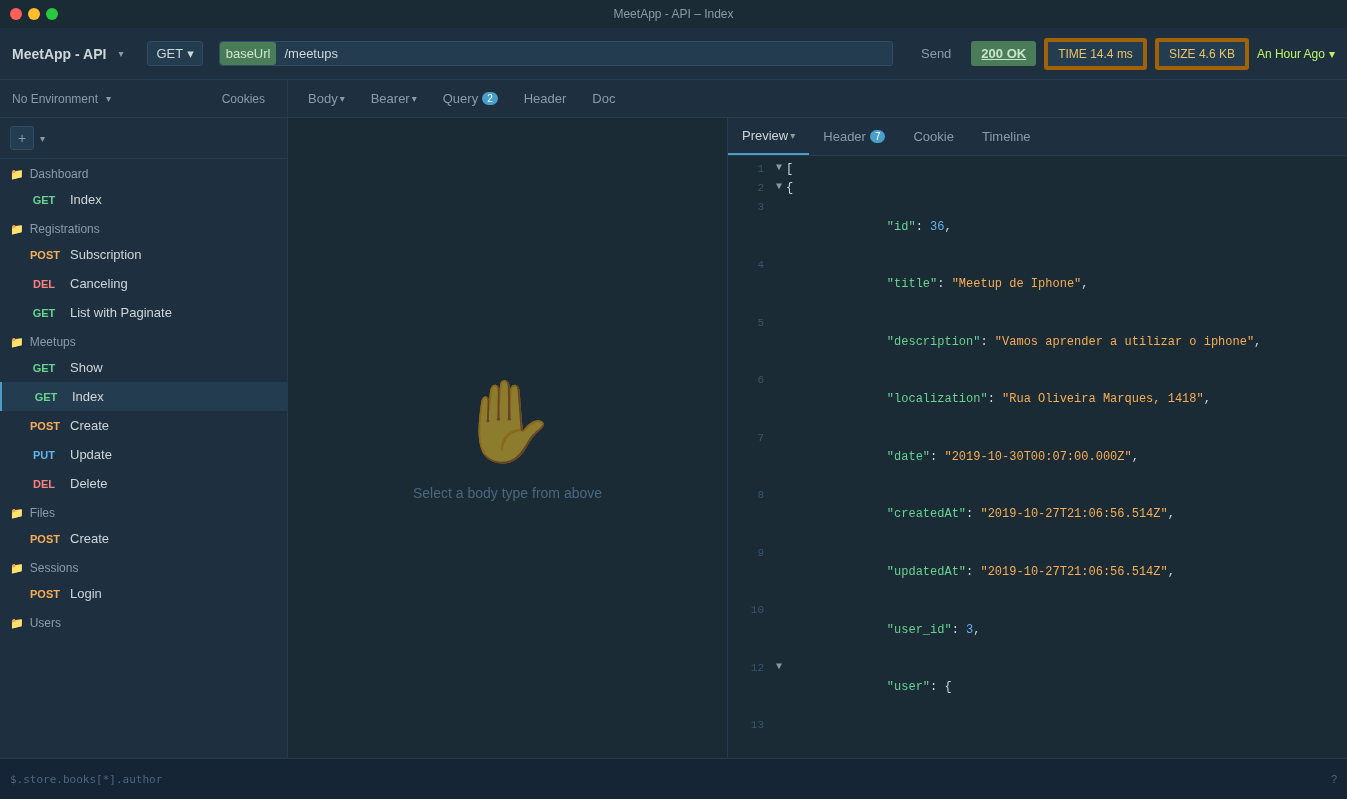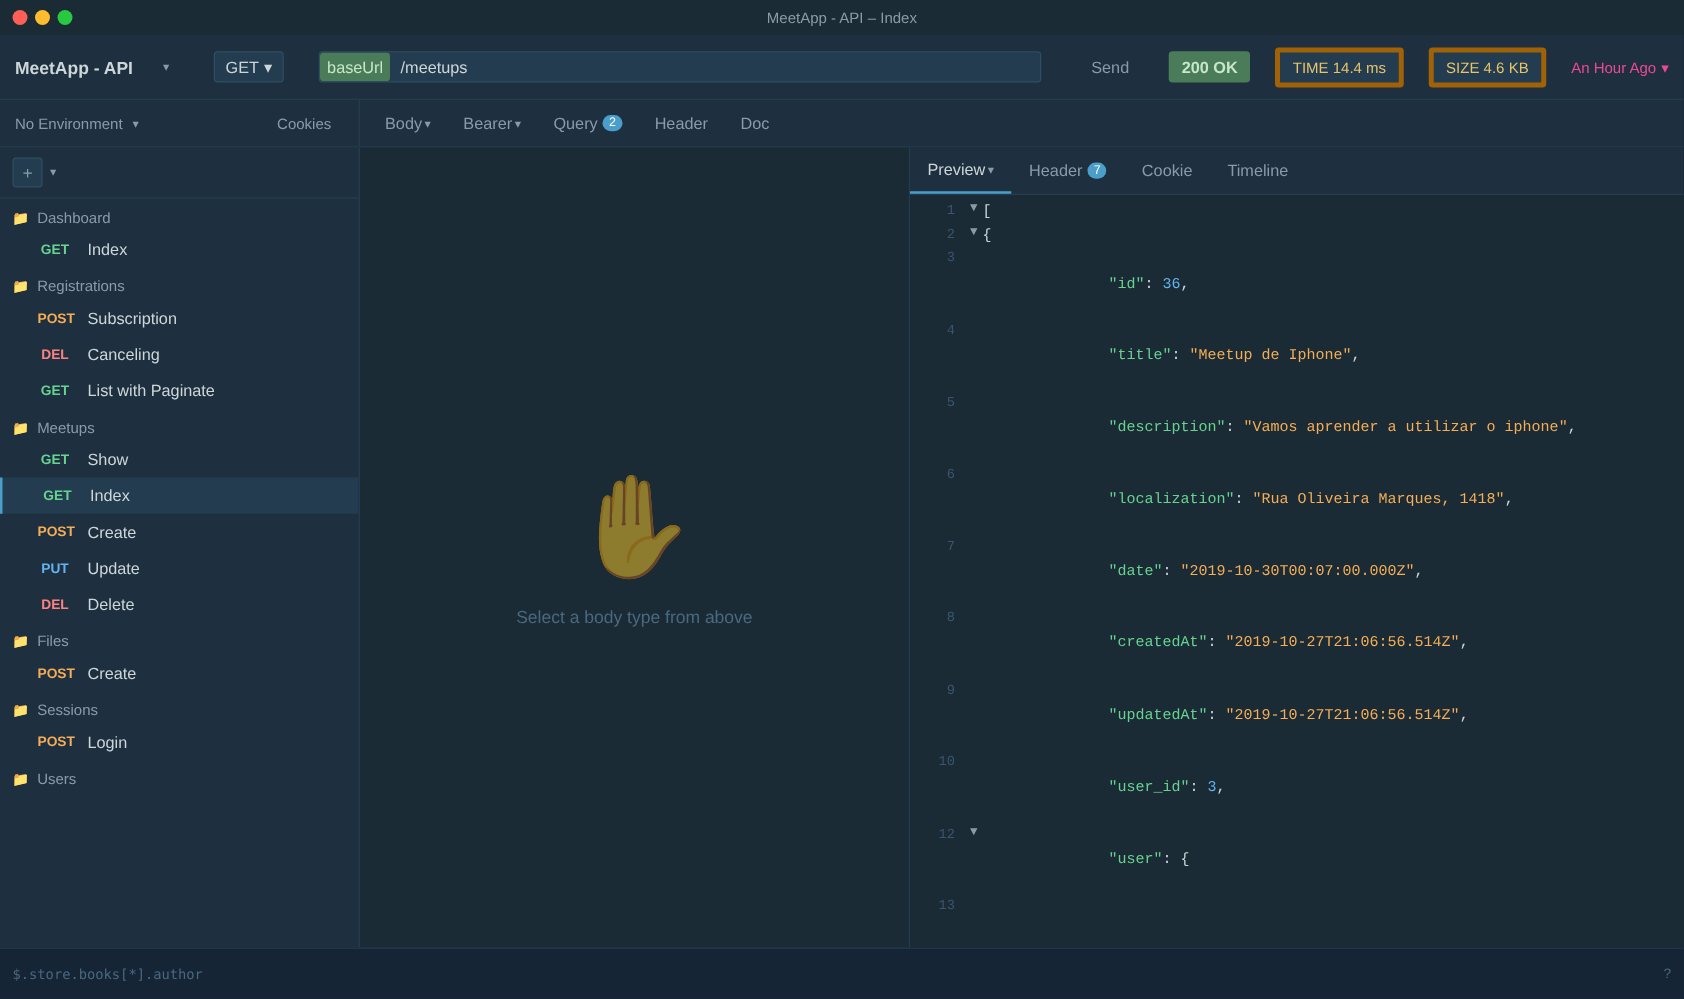--- a/index.html
+++ b/index.html
@@ -43,21 +43,21 @@
     .tl-min { background: #febc2e; }
     .tl-max { background: #28c840; }
 
     
     .toolbar {
       background: #1e3040;
       height: 52px;
       display: flex;
       align-items: center;
       padding: 0 12px;
-      gap: 20px;
+      gap: 8px;
       border-bottom: 1px solid #243c4f;
       flex-shrink: 0;
     }
     .app-title {
       font-size: 14px;
       font-weight: 600;
       color: #cdd6d8;
       margin-right: 4px;
     }
     .dropdown-arrow {
@@ -109,34 +109,35 @@
       padding: 6px 12px;
       cursor: pointer;
     }
     .status-200 {
       background: #4a7c59;
       color: #c8e6c9;
       border-radius: 3px;
       padding: 5px 10px;
       font-size: 13px;
       font-weight: 600;
+      text-decoration: underline;
     }
     .time-badge, .size-badge {
       background: #243c4f;
       border: 4px solid #a16207;
       border-radius: 3px;
       padding: 5px 10px;
       font-size: 12px;
       color: #8a9ba8;
     }
     .time-badge span, .size-badge span {
       color: #e8c36a;
     }
     .timestamp {
-      color: #ec4899;
+      color: #bef264;
       font-size: 12px;
       margin-left: auto;
       display: flex;
       align-items: center;
       gap: 4px;
     }
 
     
     .secondary-toolbar {
       background: #1e3040;

